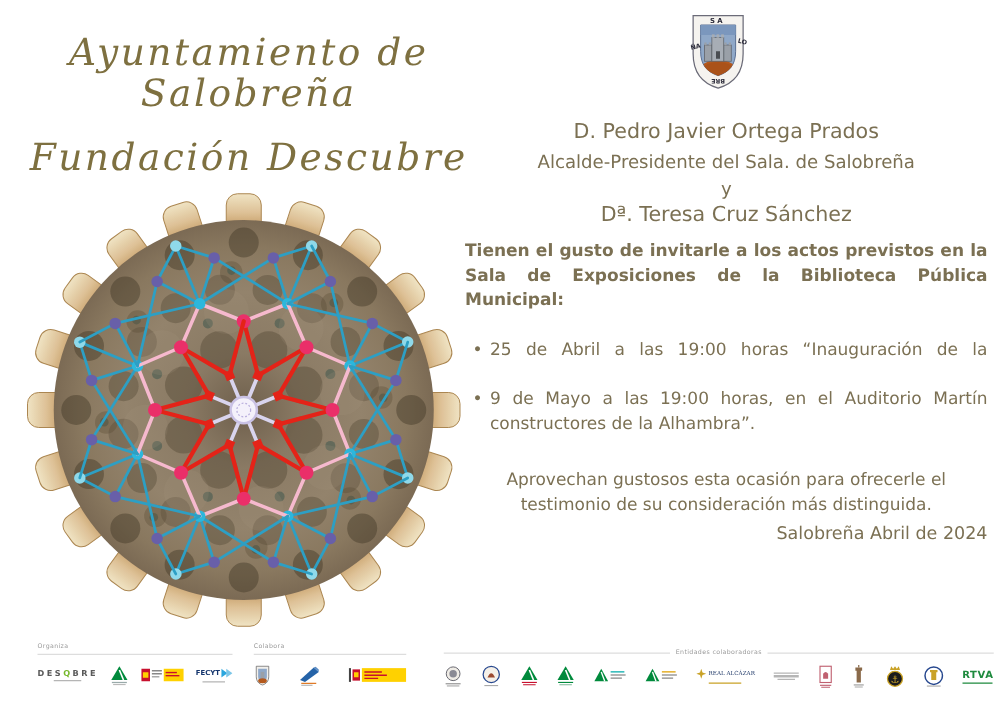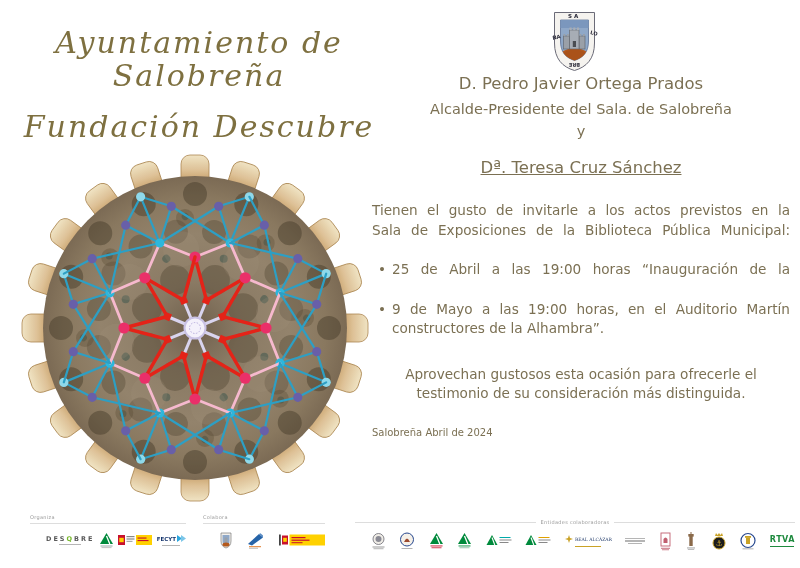--- a/index.html
+++ b/index.html
@@ -9,52 +9,52 @@
   
   .script-header{position:absolute;left:8px;top:26px;width:382px;text-align:center;
     color:#7e7040;font-family:"DejaVu Serif",serif;font-style:italic;}
   .script-line{font-size:30px;letter-spacing:2px;line-height:1.1;}
   .script-line.l2{margin-top:18px;}
 
   
   .crest{position:absolute;left:551px;top:9px;}
 
   
-  .right-col{position:absolute;left:372px;top:74px;width:418px;color:#7b7053;}
+  .right-col{position:absolute;left:372px;top:95px;width:418px;color:#7b7053;}
   .name{font-size:16.5px;text-align:center;line-height:1.25;}
   .role{font-size:14.5px;text-align:center;line-height:1.25;margin-top:5px;}
   .conj{font-size:14.5px;text-align:center;margin-top:5px;}
-  .name2{margin-top:19px;text-decoration:underline;}
-  .para{margin-top:23px;font-size:13.6px;line-height:19.5px;}
+  .name2{margin-top:2px;}
+  .para{margin-top:10px;font-size:13.6px;line-height:19.5px;font-weight:bold;}
   .jl{text-align:justify;text-align-last:justify;}
   .ll{text-align:left;}
   .cl{text-align:center;}
   .bullets{margin-top:20px;}
   .bullet{display:flex;margin-top:0;font-size:13.6px;line-height:19.5px;}
   .bullet + .bullet{margin-top:20px;}
   .bdot{width:14px;padding-left:6px;flex:none;}
   .btext{flex:1;}
   .closing{margin-top:26px;font-size:13.6px;line-height:19.5px;}
-  .dateline{margin-top:23px;font-size:10px;text-align:left;}
+  .dateline{margin-top:5px;font-size:14px;text-align:right;}
 
   
   .mandala{position:absolute;left:20px;top:153px;}
 
   
   .footer{position:absolute;left:0;top:514px;width:800px;height:50px;}
   .fsec{position:absolute;top:0;}
   .sec1{left:30px;width:156px;}
   .sec2{left:203px;width:122px;}
   .sec3{left:355px;width:440px;}
   .sec-label{font-size:5px;color:#9a9a9a;letter-spacing:.3px;}
   .sec-line{border-top:1px solid #ddd;margin-top:3px;}
   .sec3-head{display:flex;align-items:center;margin-top:5px;}
   .sec3-head .rule{flex:1;border-top:1px solid #ddd;}
   .sec3-head .sec-label{padding:0 5px;white-space:nowrap;}
-  .logo-row{display:flex;justify-content:space-between;margin-top:5px;height:22px;margin-left:16px;}
+  .logo-row{display:flex;justify-content:space-between;margin-top:5px;height:22px;}
   .logo{display:inline-flex;flex-direction:column;align-items:center;justify-content:center;}
   .desqbre{font-size:6.5px;font-weight:bold;letter-spacing:2px;color:#5a5a5a;}
   .desqbre .q{color:#76b82a;}
   .microbar{display:block;background:#b5b5b5;height:1.2px;margin-top:1.5px;}
   .fecyt{font-size:5.5px;font-weight:bold;color:#16366e;display:flex;align-items:center;gap:1px;}
   .rtva{font-size:8px;font-weight:bold;color:#1e8a3e;letter-spacing:.5px;}
   .alcazar{font-size:4.5px;color:#28406e;font-family:"DejaVu Serif",serif;white-space:nowrap;display:flex;align-items:center;gap:2px;}
 </style>
 </head>
 <body>

